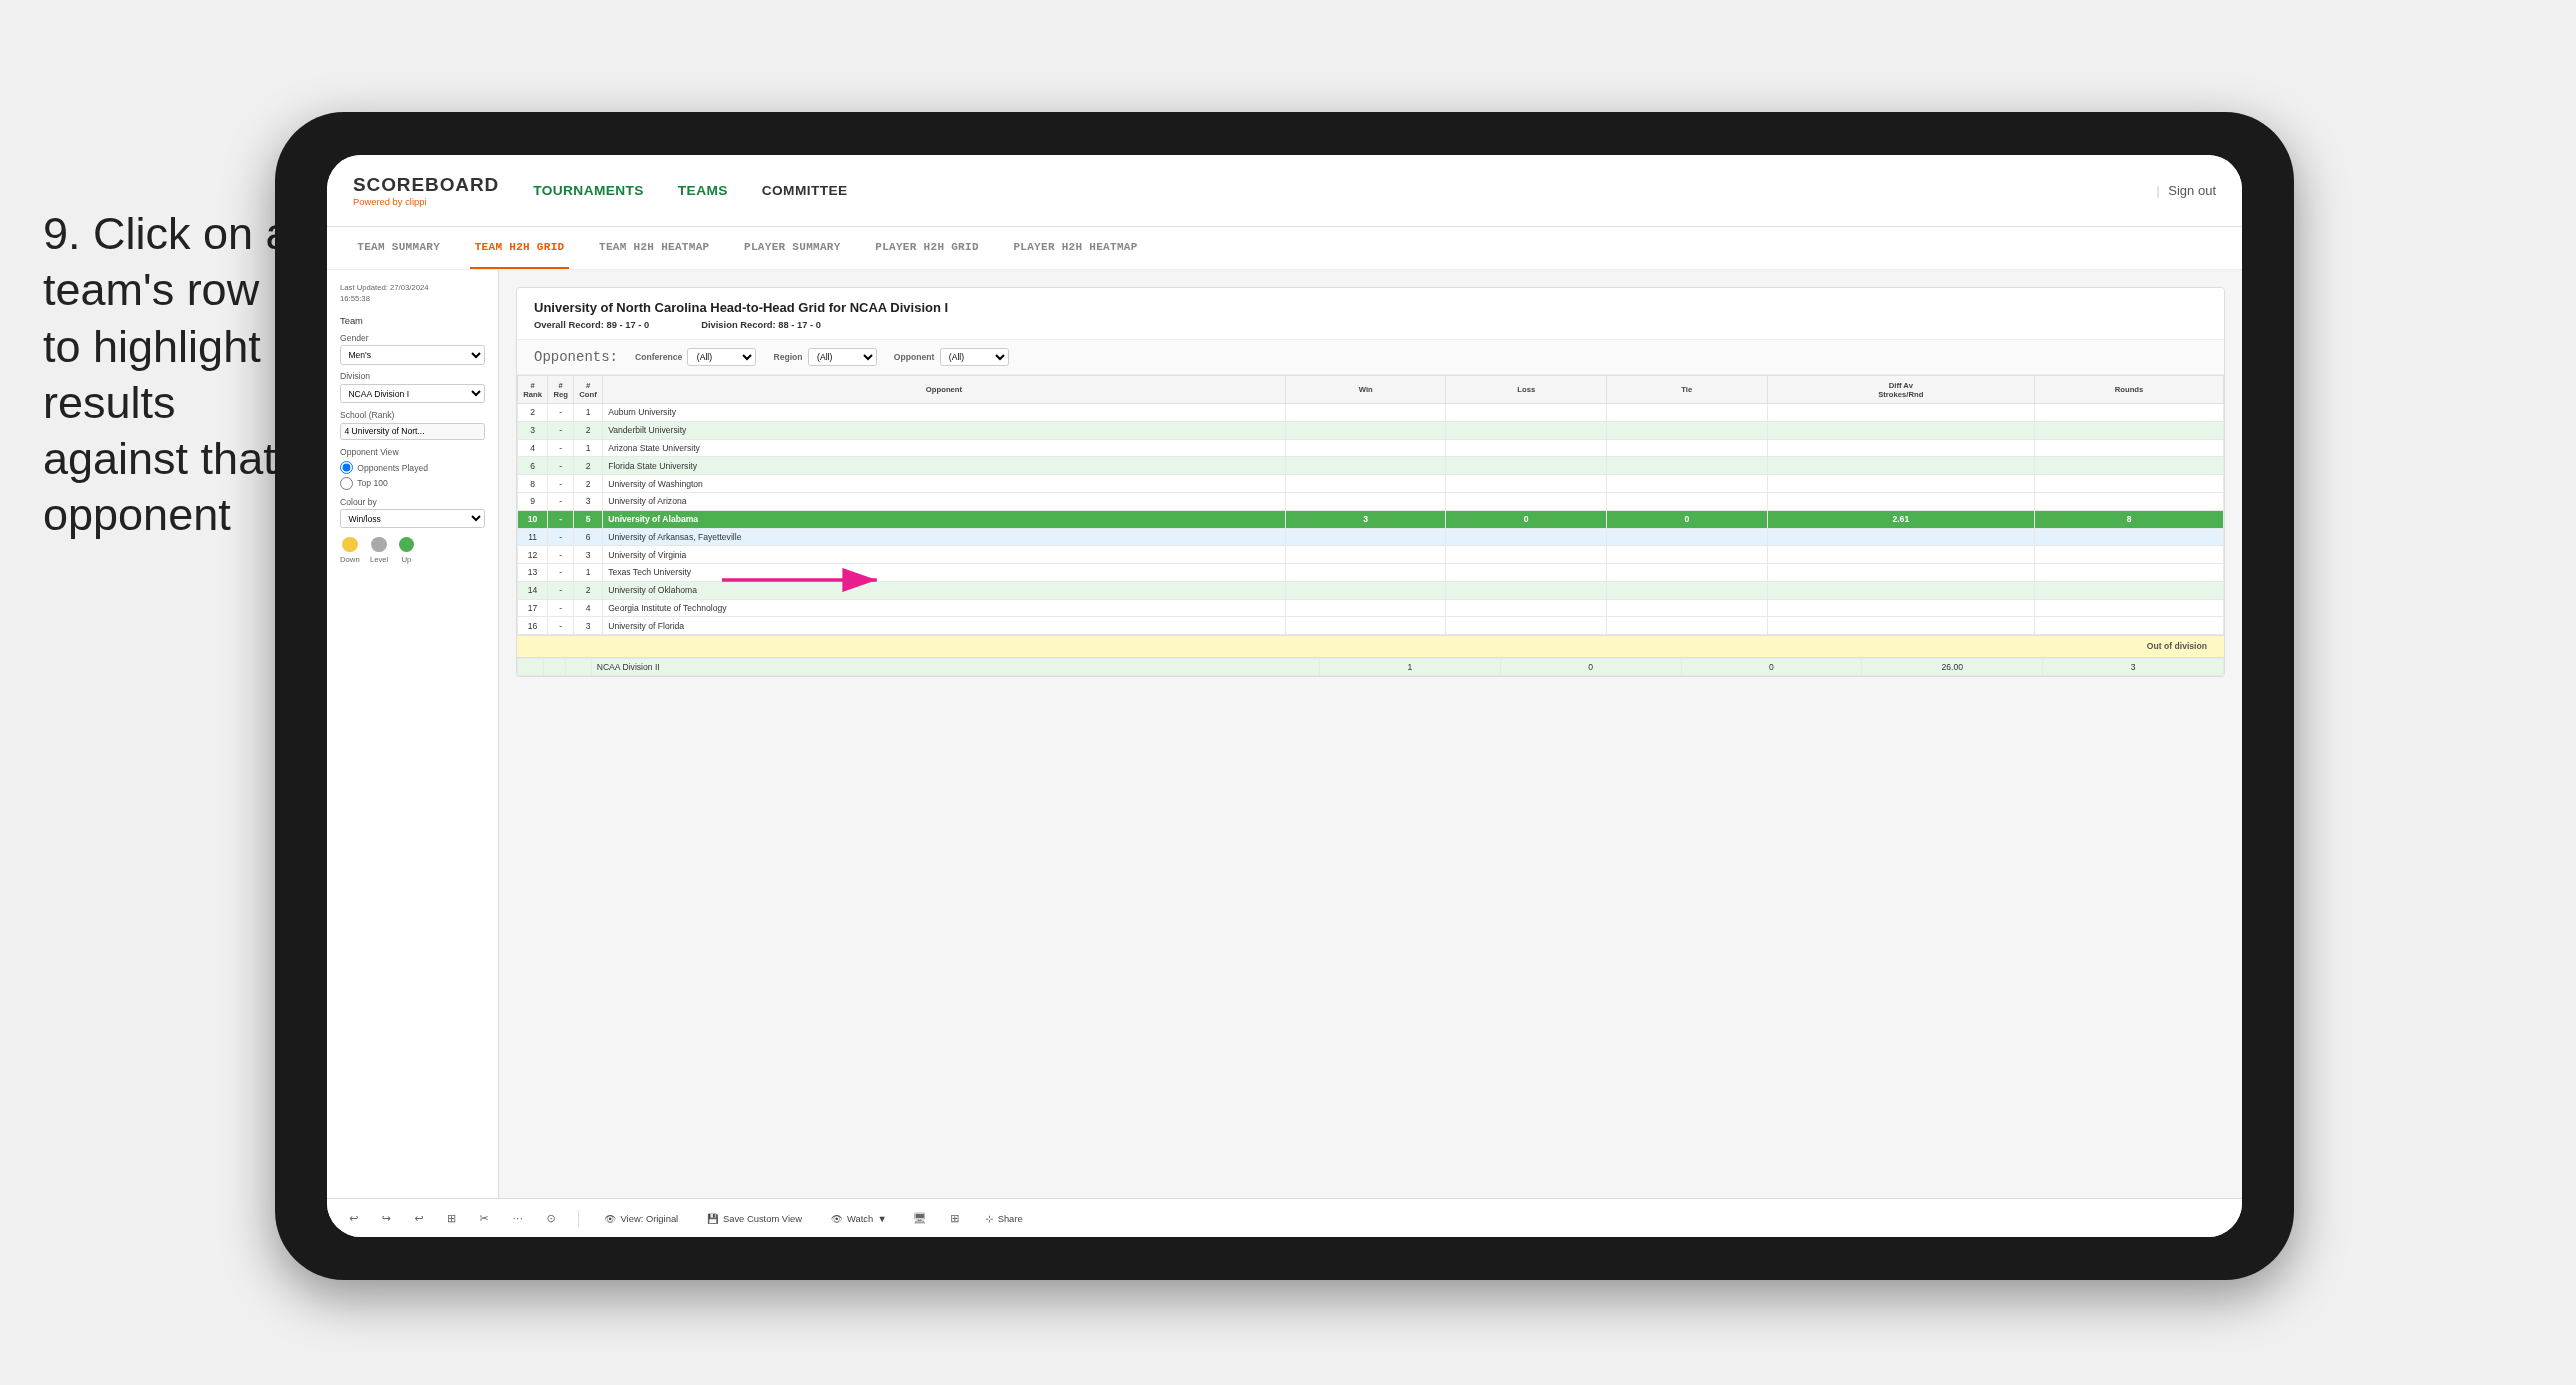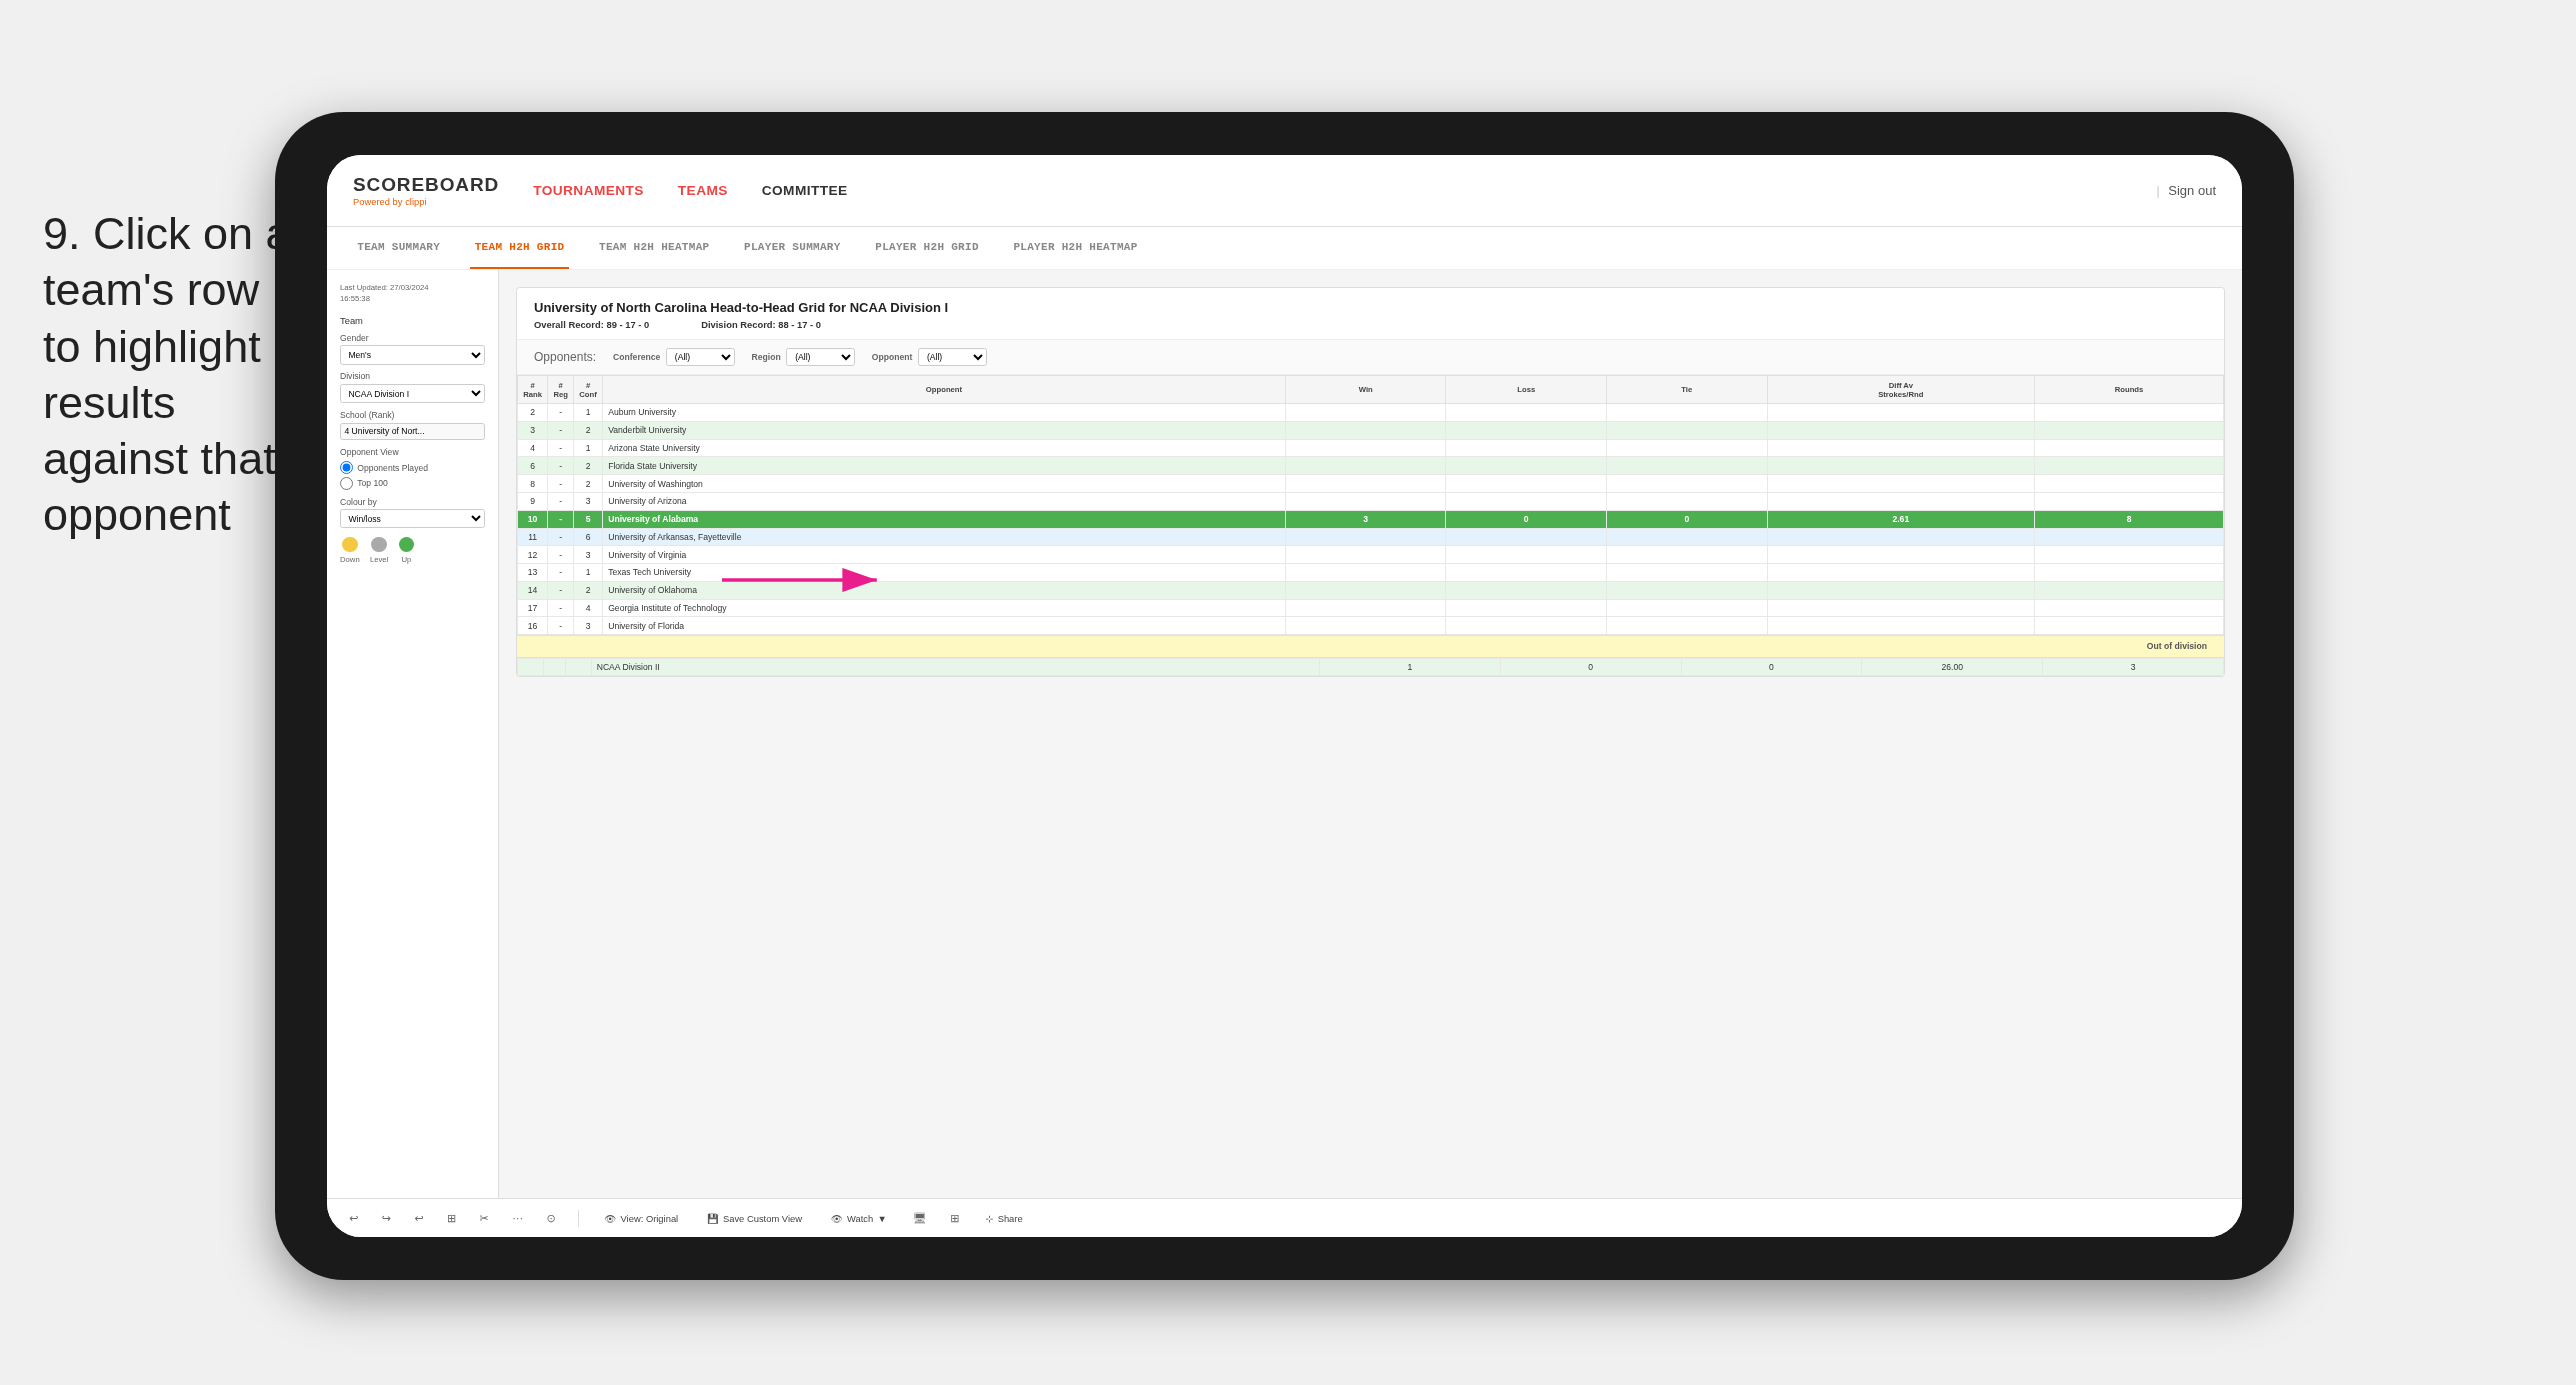--- a/index.html
+++ b/index.html
@@ -85,21 +85,21 @@
 
     .nav-items {
       display: flex;
       gap: 34px;
       flex: 1;
     }
 
     .nav-item {
       font-size: 13.7px;
       font-weight: 600;
-      color: #ef4444;
+      color: #15803d;
       text-transform: uppercase;
       cursor: pointer;
       letter-spacing: 0.4px;
     }
 
     .nav-item.active {
       color: #333;
     }
 
     .nav-sign-out {
@@ -303,22 +303,23 @@
     .filter-select {
       font-size: 8.6px;
       padding: 1.7px 17px 1.7px 4.3px;
       border: 0.9px solid #ccc;
       border-radius: 2.6px;
       background: #fff;
       min-width: 69px;
     }
 
     .opponents-label {
-      font-size: 12px;
+      font-size: 14px;
       color: #666;
+      font-family: Liberation Mono, monospace;
     }
 
     
     .data-table {
       width: 100%;
       border-collapse: collapse;
       font-size: 8.6px;
     }
 
     .data-table th {

